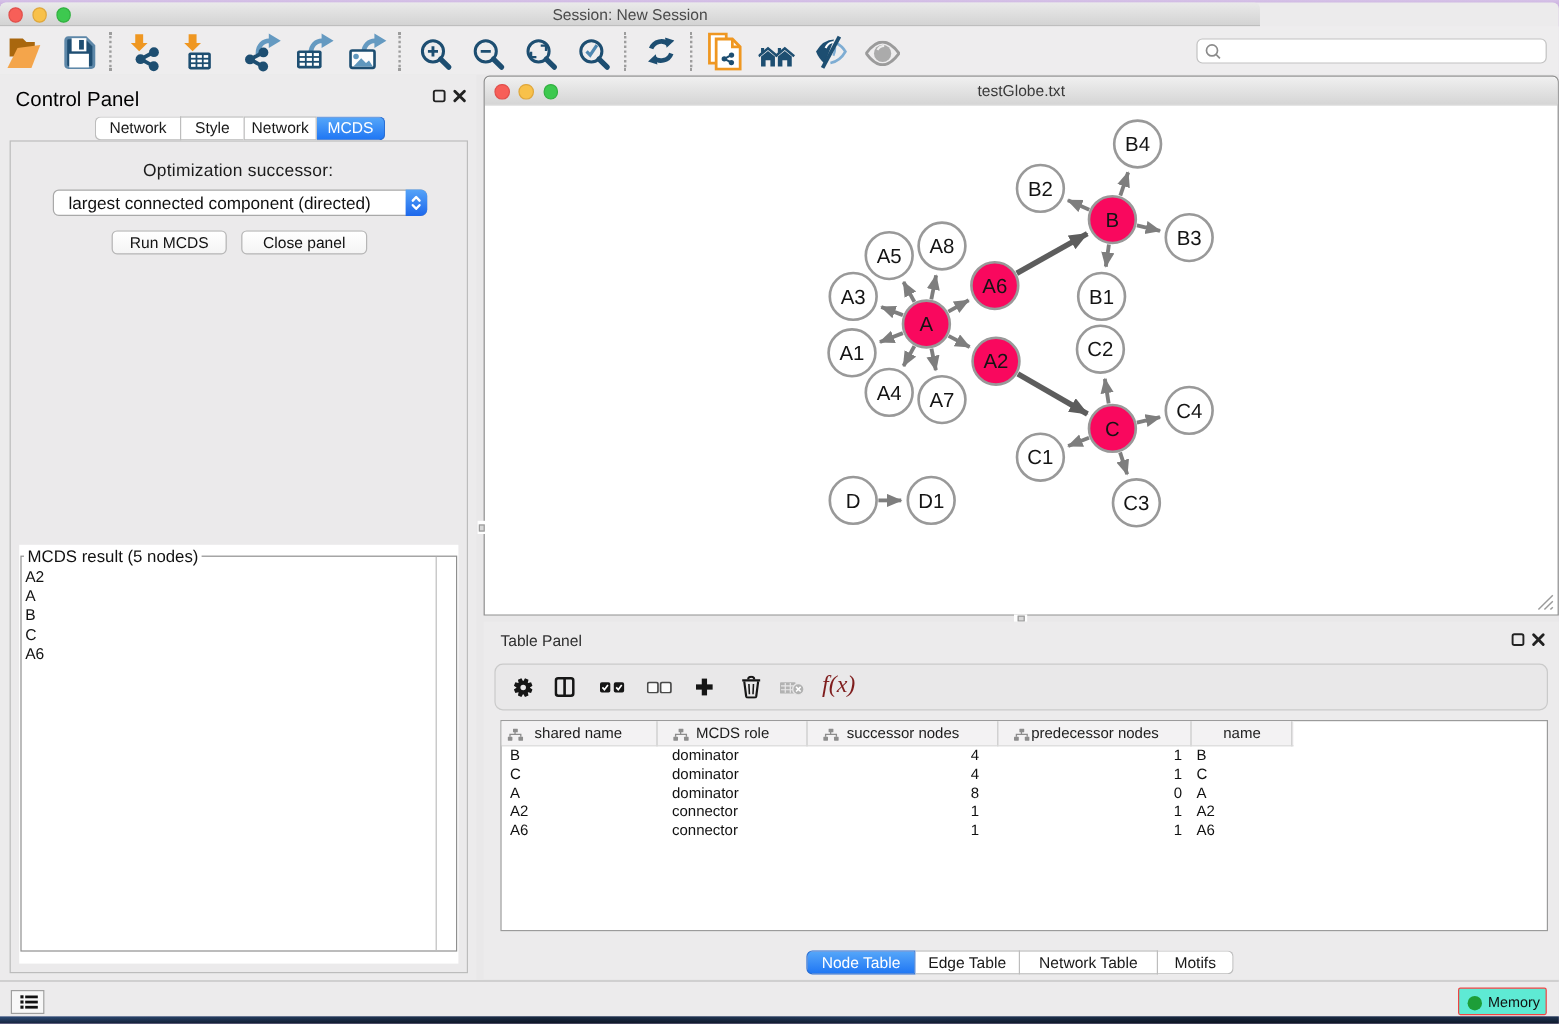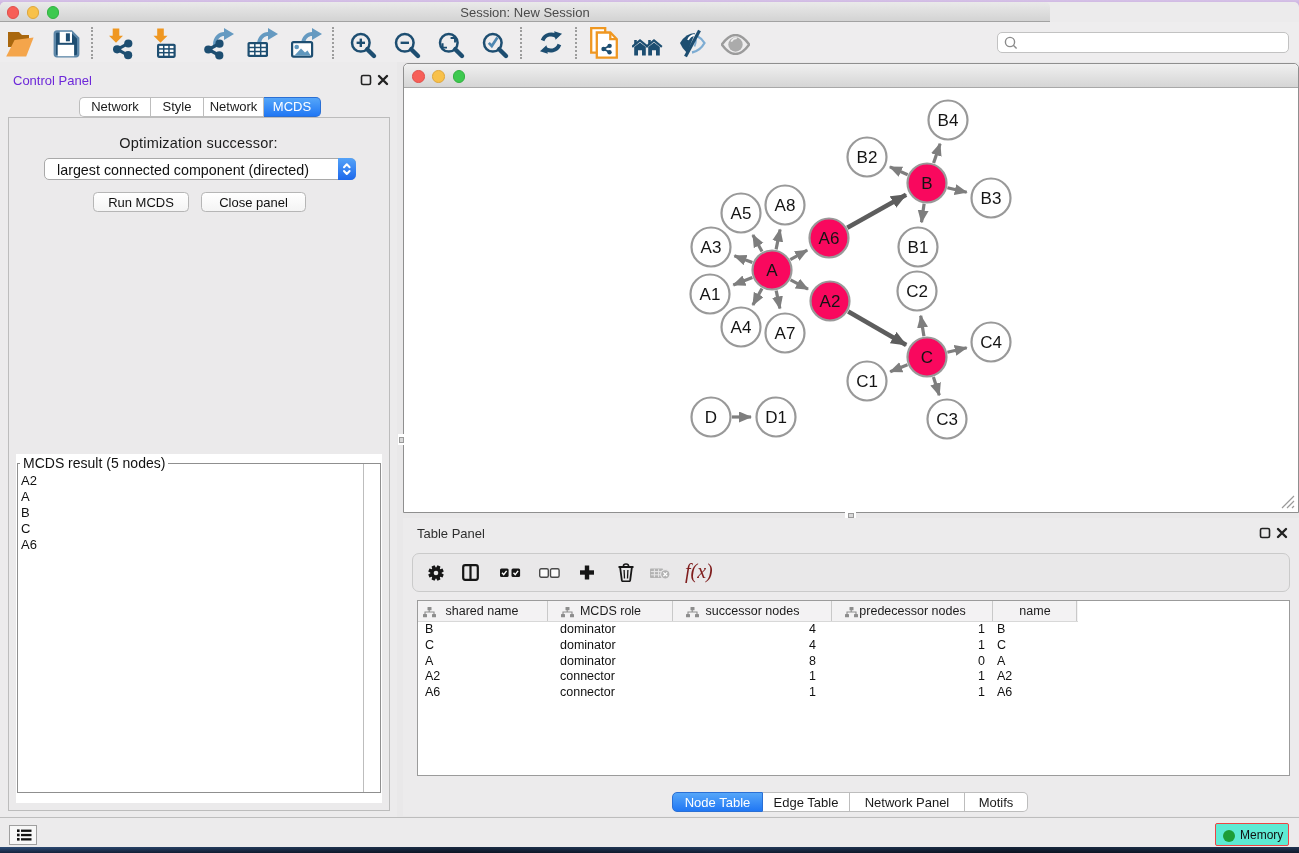--- a/index.html
+++ b/index.html
@@ -165,21 +165,21 @@
 <div class="abs" style="left:997px;top:32px;width:292px;height:21px;background:#fff;border:1px solid #c2c2c2;border-radius:5px">
   <svg width="14" height="14" viewBox="0 0 14 14" style="position:absolute;left:6px;top:3px">
       <circle cx="6" cy="6" r="4.6" fill="none" stroke="#8b8b8b" stroke-width="1.4"></circle>
       <line x1="9.3" y1="9.3" x2="12.6" y2="12.6" stroke="#8b8b8b" stroke-width="1.4"></line>
     </svg>
 </div>
 
 <div class="abs" style="left:0;top:62px;width:1299px;height:755px;background:#e9e8e9"></div>
 
 <div class="abs" style="left:0;top:62px;width:397px;height:755px;background:#ecebec"></div>
-<div class="abs" style="left:13px;top:73px;font-size:13px;color:#6d28d9">Control Panel</div>
+<div class="abs" style="left:13px;top:73px;font-size:17px;color:#000000">Control Panel</div>
 <svg class="abs" style="left:360px;top:74px" width="12" height="12" viewBox="0 0 12 12">
     <rect x="1.5" y="1.5" width="9" height="9" rx="1.5" fill="none" stroke="#222" stroke-width="1.6"></rect>
   </svg>
 <svg class="abs" style="left:377px;top:74px" width="12" height="12" viewBox="0 0 12 12">
     <path d="M2,2 L10,10 M10,2 L2,10" stroke="#222" stroke-width="2.4" stroke-linecap="round"></path>
   </svg>
 <div class="abs" style="left:8px;top:117px;width:382px;height:694px;background:#ebeaeb;border:1px solid #bcbcbc"></div>
 <div class="abs" style="left:79px;top:97px;height:19.5px;display:flex;font-size:13px">
   <div style="width:71px;background:#fff;border:1px solid #bdbdbd;border-right:none;border-radius:5px 0 0 5px;text-align:center;line-height:18.5px;color:#1a1a1a">Network</div>
   <div style="width:53px;background:#fff;border:1px solid #bdbdbd;border-right:none;text-align:center;line-height:18.5px;color:#1a1a1a">Style</div>
@@ -201,20 +201,21 @@
 <div class="abs" style="left:17px;top:463px;width:364px;height:330px;border:1px solid #8f8f8f"></div>
 <div class="abs" style="left:20px;top:455px;background:#fff;padding:0 3px;font-size:14px;color:#111">MCDS result (5 nodes)</div>
 <div class="abs" style="left:363px;top:464px;width:1px;height:328px;background:#bdbdbd"></div>
 <div class="abs" style="left:21px;top:473px;font-size:13px;color:#111;line-height:16px">A2<br>A<br>B<br>C<br>A6</div>
 
 <div class="abs" style="left:403px;top:63px;width:896px;height:450px;background:#fff;border:1px solid #8f8f8f;border-radius:5px 5px 0 0">
   <div class="abs" style="left:0;top:0;width:894px;height:24px;background:linear-gradient(#f0f0f0,#d5d5d5);border-bottom:1px solid #a8a8a8;border-radius:5px 5px 0 0">
     <div class="tl" style="left:8px;top:6px;background:#f75f58;border:0.5px solid #e0504c"></div>
     <div class="tl" style="left:28px;top:6px;background:#f8c14a;border:0.5px solid #dfa73c"></div>
     <div class="tl" style="left:48.5px;top:6px;background:#3dc94f;border:0.5px solid #32b141"></div>
+    <div class="abs" style="left:0;top:4px;width:100%;text-align:center;font-size:13px;color:#3a3a3a">testGlobe.txt</div>
   </div>
   <svg class="abs" style="right:3px;bottom:3px" width="16" height="16" viewBox="0 0 16 16">
       <path d="M15,3 L3,15 M15,8 L8,15 M15,13 L13,15" stroke="#9a9a9a" stroke-width="1.2"></path>
     </svg>
 </div>
 <div class="abs" style="left:398px;top:434px;width:7px;height:11px;background:#fff"></div>
 <div class="abs" style="left:399px;top:437px;width:5px;height:6px;background:#d8d8d8;border:1px solid #9a9a9a"></div>
 <div class="abs" style="left:845px;top:512px;width:11px;height:7px;background:#fff"></div>
 <div class="abs" style="left:848px;top:513px;width:6px;height:5px;background:#d8d8d8;border:1px solid #9a9a9a"></div>
 <svg class="abs" style="left:404px;top:88px" width="894" height="424" viewBox="404 88 894 424" font-family="'Liberation Sans',sans-serif">
@@ -407,21 +408,21 @@
     <div class="abs" style="left:425px;top:684px;width:110px;height:16px;line-height:16px">A6</div>
     <div class="abs" style="left:560px;top:684px;width:110px;height:16px;line-height:16px">connector</div>
     <div class="abs" style="left:674px;top:684px;width:142px;height:16px;line-height:16px;text-align:right">1</div>
     <div class="abs" style="left:833px;top:684px;width:152px;height:16px;line-height:16px;text-align:right">1</div>
     <div class="abs" style="left:997px;top:684px;width:70px;height:16px;line-height:16px">A6</div>
   </div>
 
 <div class="abs" style="left:672px;top:792px;height:20px;display:flex;font-size:13px">
   <div style="width:91px;background:linear-gradient(#55a6f9,#2077f4);border:1px solid #2a6fd4;border-radius:5px 0 0 5px;text-align:center;line-height:19px;color:#fff">Node Table</div>
   <div style="width:87px;background:#fff;border:1px solid #bdbdbd;border-left:none;text-align:center;line-height:19px;color:#1a1a1a">Edge Table</div>
-  <div style="width:115px;background:#fff;border:1px solid #bdbdbd;border-left:none;text-align:center;line-height:19px;color:#1a1a1a">Network Panel</div>
+  <div style="width:115px;background:#fff;border:1px solid #bdbdbd;border-left:none;text-align:center;line-height:19px;color:#1a1a1a">Network Table</div>
   <div style="width:63px;background:#fff;border:1px solid #bdbdbd;border-left:none;border-radius:0 5px 5px 0;text-align:center;line-height:19px;color:#1a1a1a">Motifs</div>
 </div>
 
 <div class="abs" style="left:0;top:817px;width:1299px;height:30px;background:#ecebec;border-top:1px solid #bdbdbd">
   <div class="abs" style="left:9px;top:7px;width:28px;height:20px;background:#f7f7f7;border:1px solid #9f9f9f">
     <svg width="26" height="18" viewBox="0 0 26 18">
         <g fill="#111">
           <rect x="7" y="3.4" width="2.6" height="2.6"></rect>
           <rect x="11" y="3.6" width="10.5" height="2.3"></rect>
           <rect x="7" y="7.7" width="2.6" height="2.6"></rect>

